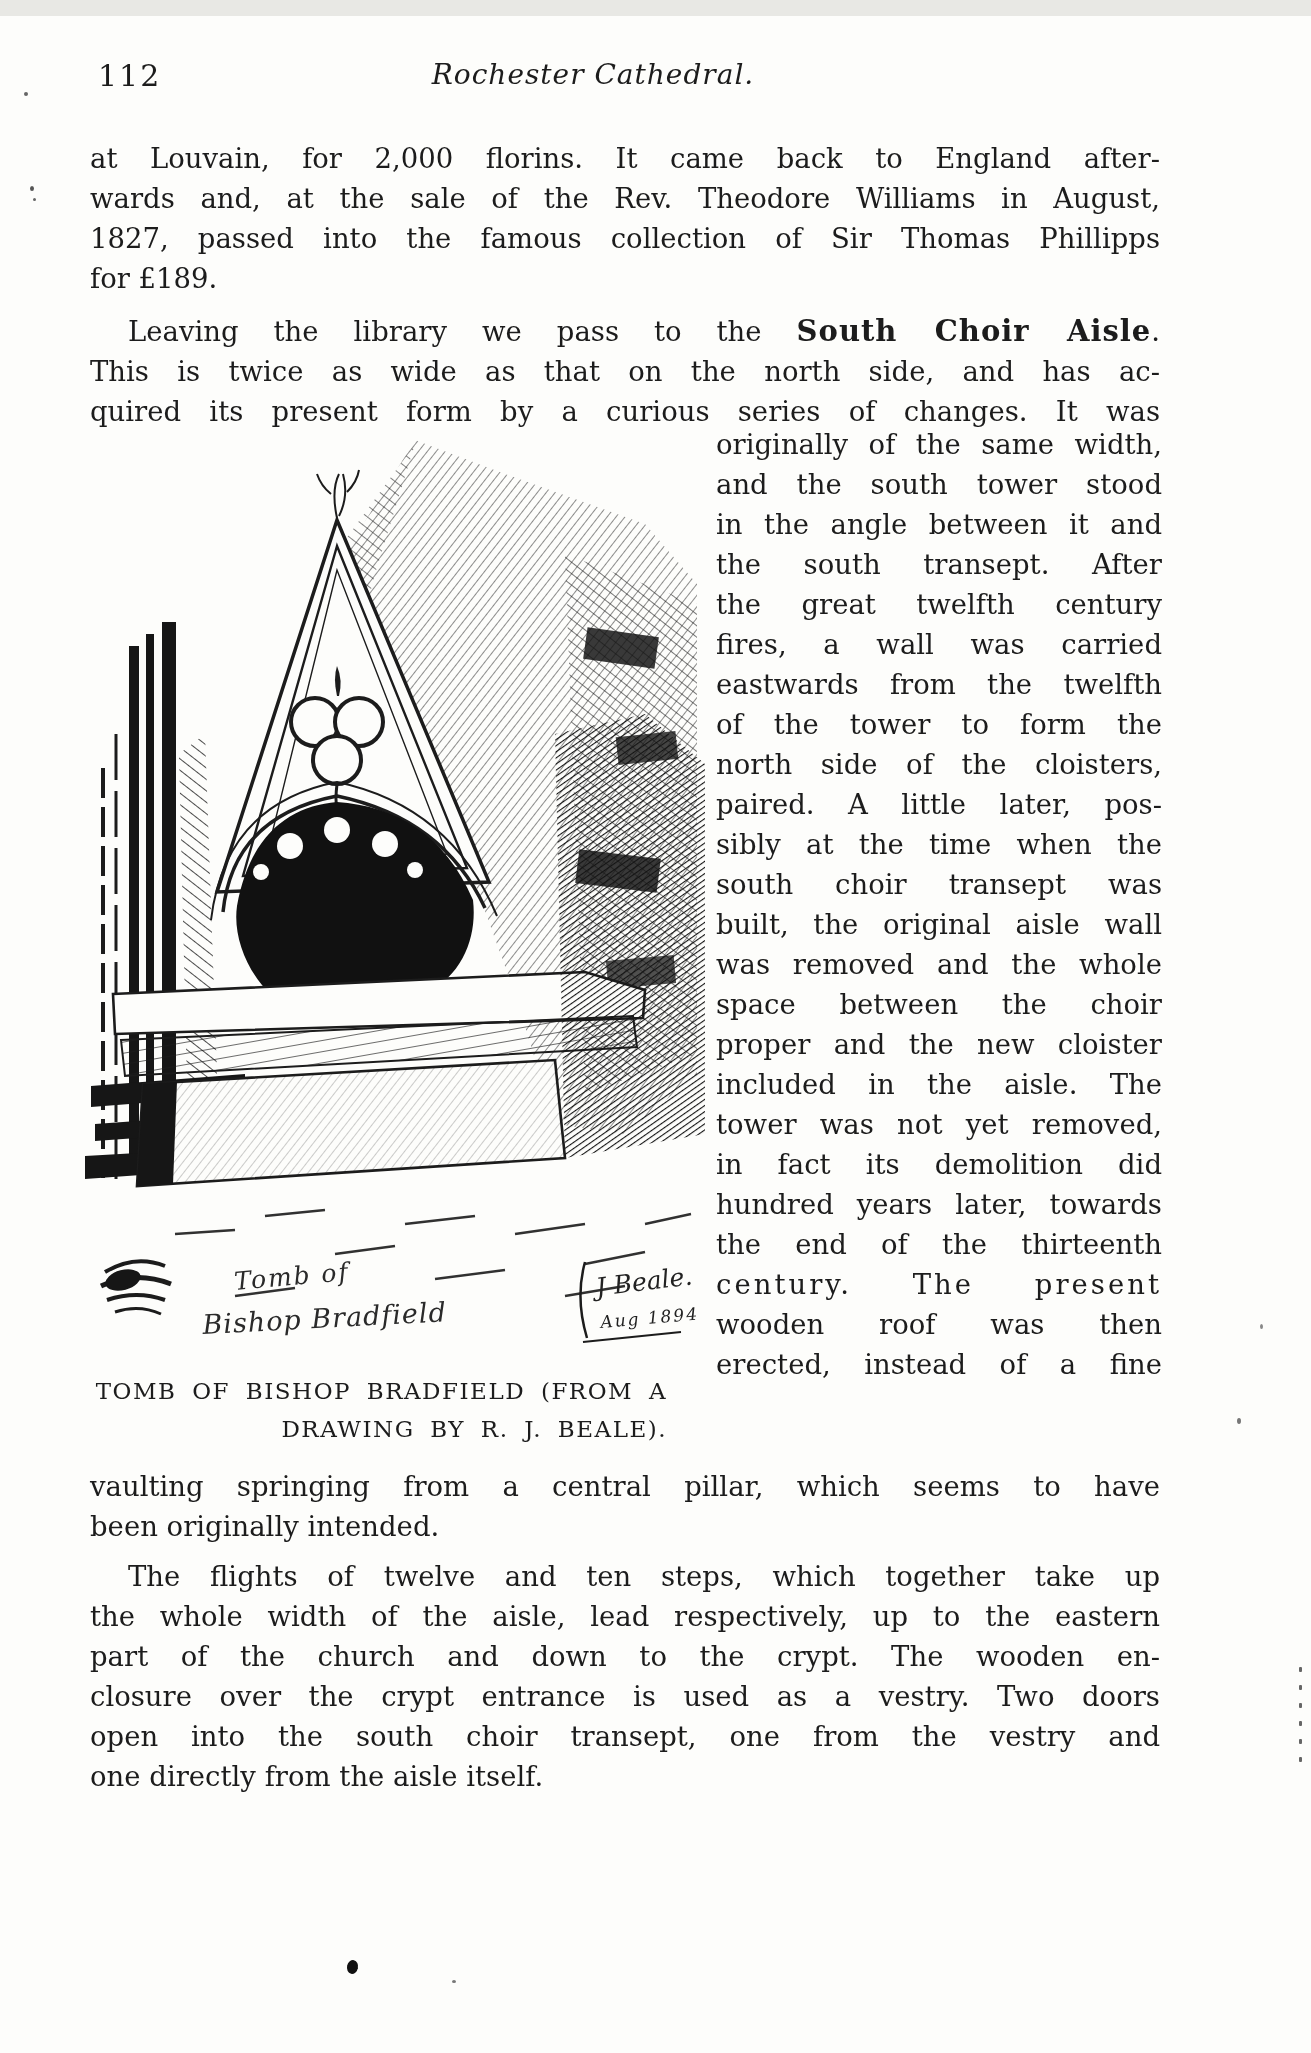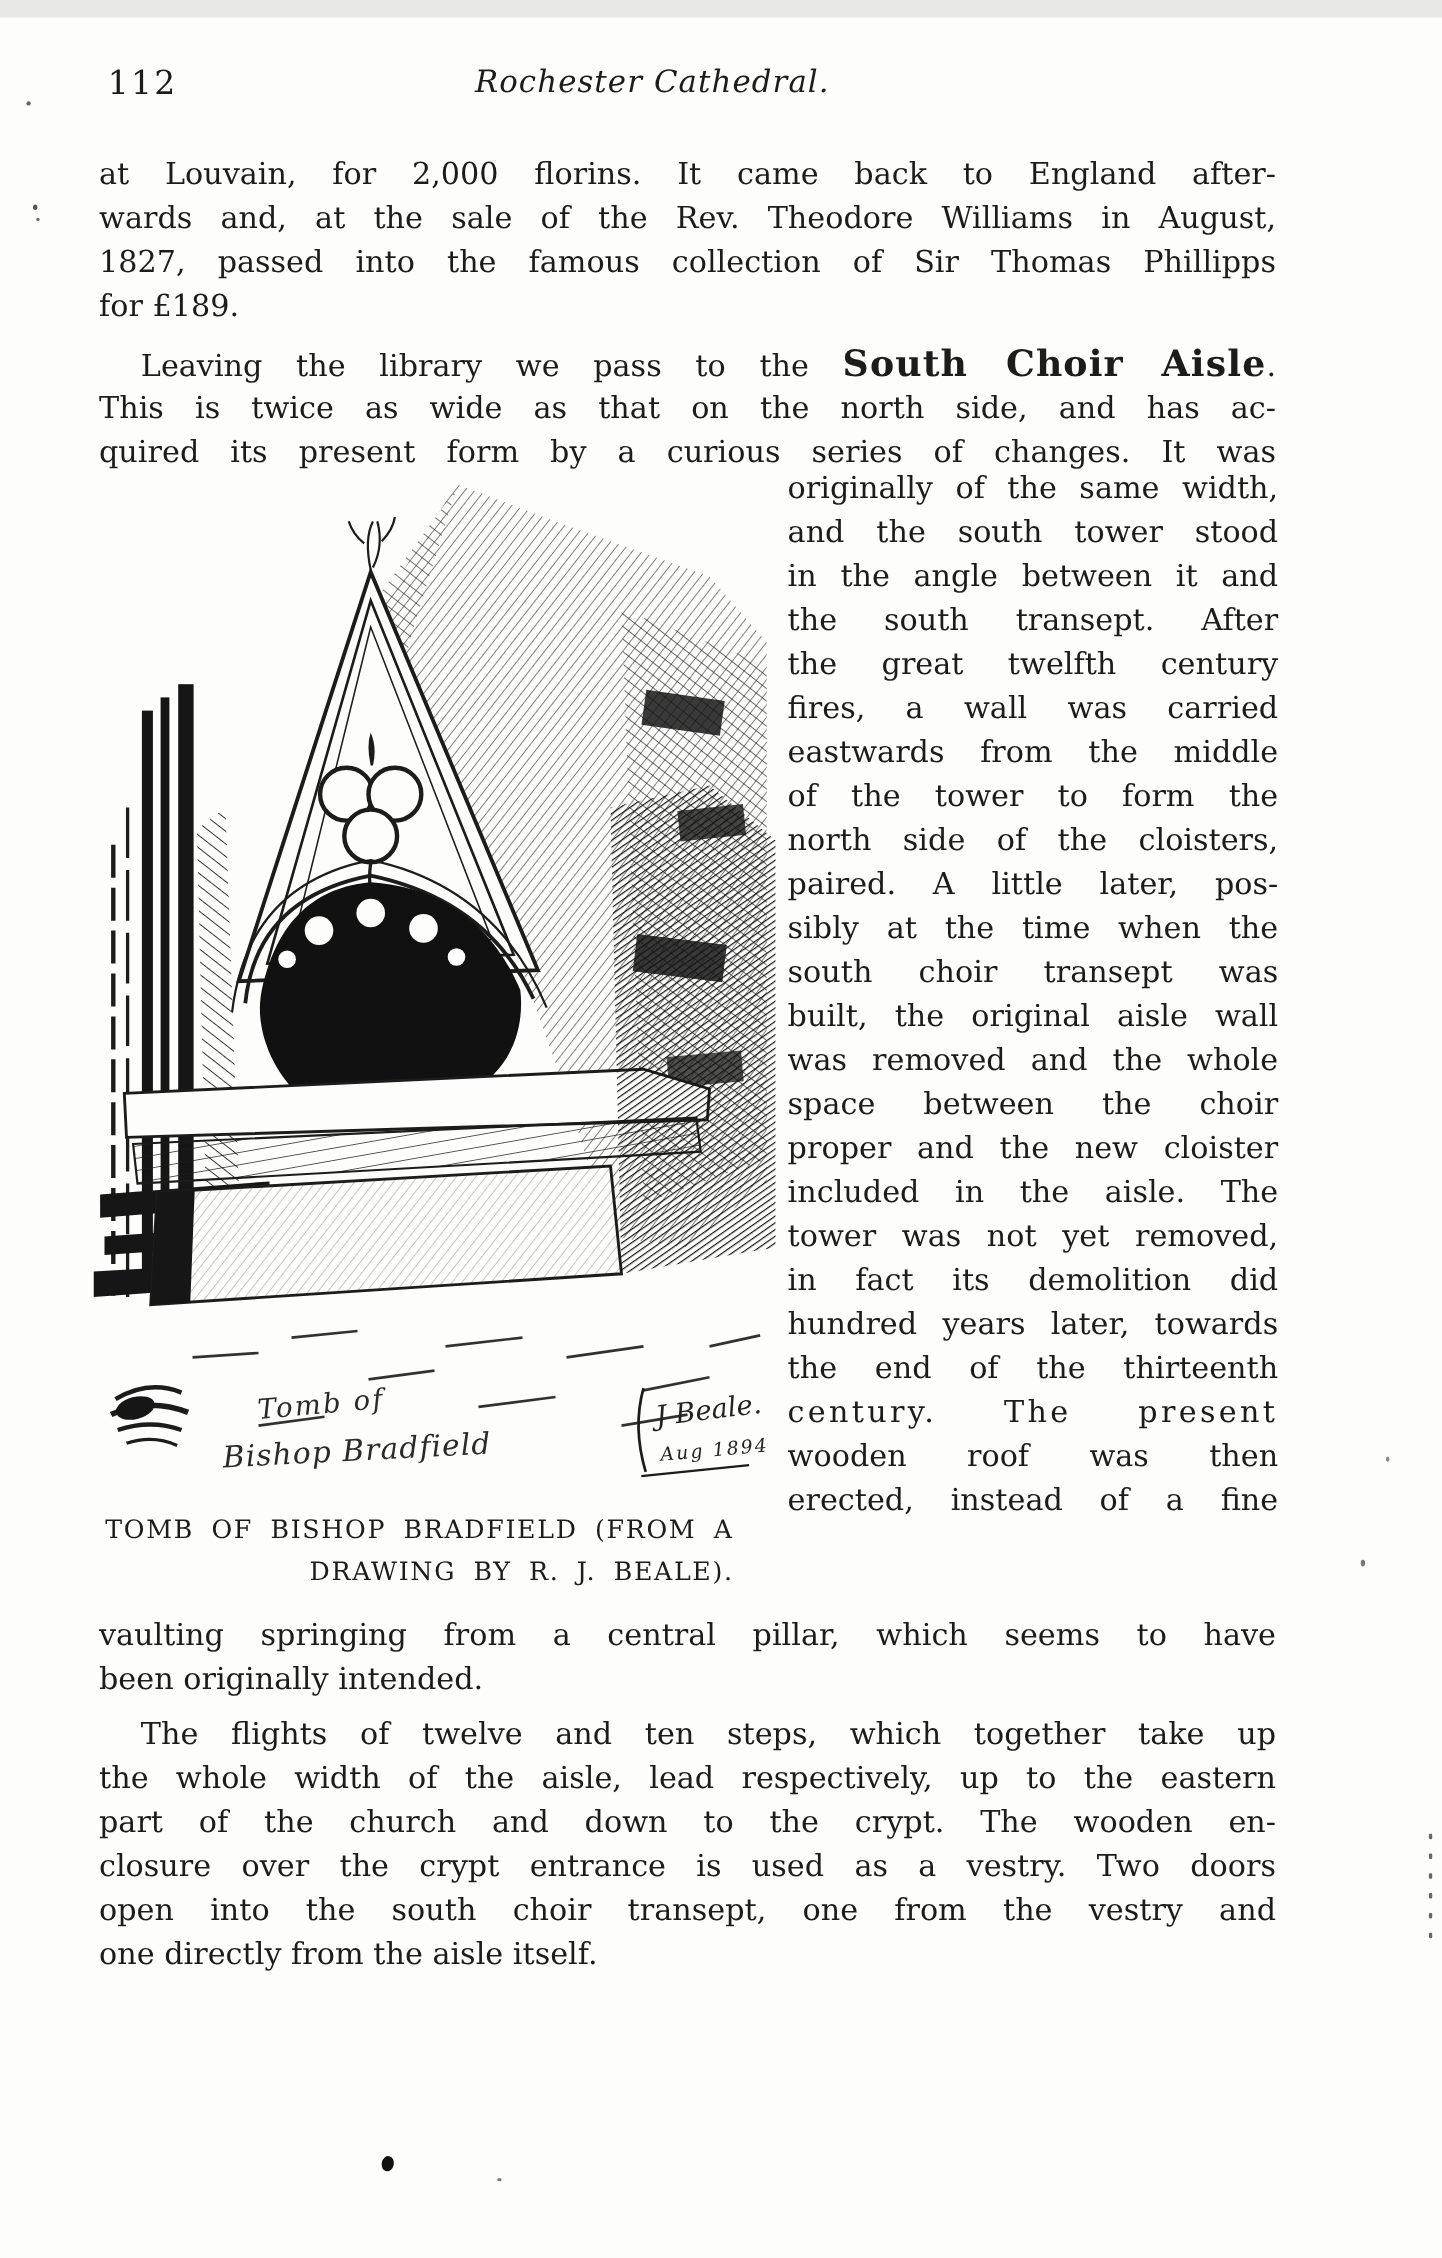--- a/index.html
+++ b/index.html
@@ -19,21 +19,21 @@
     transform:translateX(-32px);
     font-style:italic; font-size:28px; line-height:42px; letter-spacing:1px;
   }
   
   .block { position:absolute; left:90px; width:1070px; font-size:27.5px; }
   .ln { height:40px; line-height:40px; white-space:nowrap; overflow:visible; }
   .jl { text-align:justify; text-align-last:justify; white-space:normal; }
   .end { text-align-last:left; }
   .indent { padding-left:38px; }
   .t1 { letter-spacing:3px; }
-  b.scah { font-weight:700; font-size:33px; letter-spacing:1px; }
+  b.scah { font-weight:700; font-size:29px; letter-spacing:1px; }
 
   #para1 { top:122px; }
   #para2-intro { top:295px; }
   #column { left:716px; top:408px; width:446px; }
   #after-figure { top:1450px; }
   #para3 { top:1540px; }
 
   
   #figure { position:absolute; left:85px; top:418px; width:622px; margin:0; }
   #figure svg { display:block; }
@@ -208,21 +208,21 @@
     </figcaption>
   </figure>
 
   <div class="block" id="column">
     <div class="ln jl">originally of the same width,</div>
     <div class="ln jl">and the south tower stood</div>
     <div class="ln jl">in the angle between it and</div>
     <div class="ln jl">the south transept.  After</div>
     <div class="ln jl">the great twelfth century</div>
     <div class="ln jl">fires, a wall was carried</div>
-    <div class="ln jl">eastwards from the middle</div>
+    <div class="ln jl">eastwards from the twelfth</div>
     <div class="ln jl">of the tower to form the</div>
     <div class="ln jl">north side of the cloisters,</div>
     <div class="ln jl">paired.  A little later, pos-</div>
     <div class="ln jl">sibly at the time when the</div>
     <div class="ln jl">south choir transept was</div>
     <div class="ln jl">built, the original aisle wall</div>
     <div class="ln jl">was removed and the whole</div>
     <div class="ln jl">space between the choir</div>
     <div class="ln jl">proper and the new cloister</div>
     <div class="ln jl">included in the aisle.  The</div>

